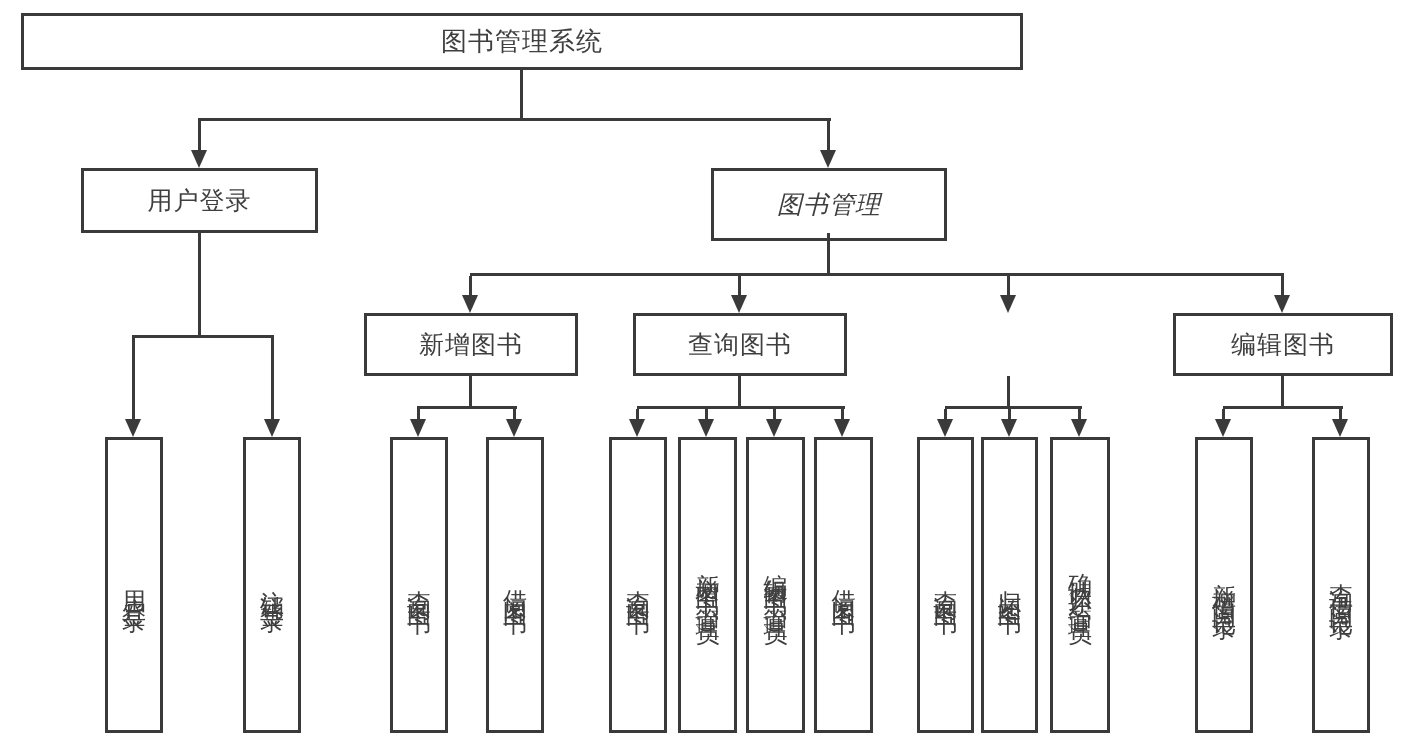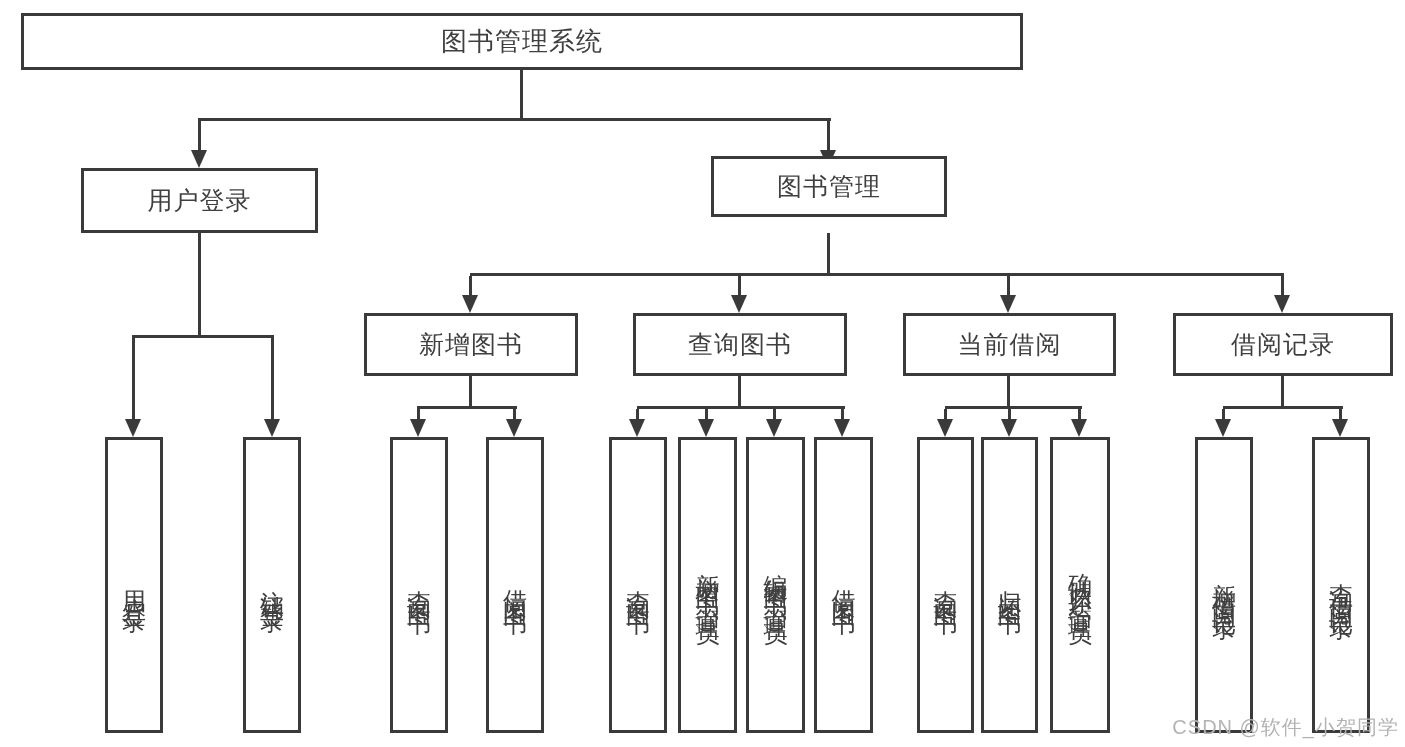--- a/index.html
+++ b/index.html
@@ -65,21 +65,21 @@
     <div class="hline" style="left:198px; top:118px; width:633px;"></div>
     <div class="vline" style="left:198px; top:121px; height:33px;"></div>
     <div class="ahead" style="left:191px; top:150px;"></div>
     <div class="vline" style="left:827px; top:121px; height:33px;"></div>
     <div class="ahead" style="left:820px; top:150px;"></div>
   </div>
 
   <div class="hbox" style="left:81px; top:168px; width:237px; height:65px;">
     <span>用户登录</span>
   </div>
-  <div class="hbox" style="left:711px; top:156px; width:236px; height:61px;">
+  <div class="hbox" style="left:711px; top:168px; width:236px; height:73px;font-style:italic;">
     <span>图书管理</span>
   </div>
 
   <div>
     <div class="vline" style="left:198px; top:233px; height:105px;"></div>
     <div class="hline" style="left:132px; top:335px; width:142px;"></div>
     <div class="vline" style="left:132px; top:338px; height:83px;"></div>
     <div class="ahead" style="left:125px; top:419px;"></div>
     <div class="vline" style="left:271px; top:338px; height:83px;"></div>
     <div class="ahead" style="left:264px; top:419px;"></div>
@@ -97,25 +97,22 @@
     <div class="vline" style="left:1281px; top:276px; height:22px;"></div>
     <div class="ahead" style="left:1274px; top:295px;"></div>
   </div>
 
   <div class="hbox" style="left:364px; top:313px; width:214px; height:63px;">
     <span>新增图书</span>
   </div>
   <div class="hbox" style="left:633px; top:313px; width:214px; height:63px;">
     <span>查询图书</span>
   </div>
-  <div class="hbox" style="left:903px; top:313px; width:213px; height:63px;">
-    <span>当前借阅</span>
-  </div>
   <div class="hbox" style="left:1173px; top:313px; width:220px; height:63px;">
-    <span>借阅记录</span>
+    <span>编辑图书</span>
   </div>
 
   <div>
     <div class="vline" style="left:469px; top:376px; height:33px;"></div>
     <div class="hline" style="left:417px; top:406px; width:100px;"></div>
     <div class="vline" style="left:417px; top:409px; height:12px;"></div>
     <div class="ahead" style="left:410px; top:419px;"></div>
     <div class="vline" style="left:513px; top:409px; height:12px;"></div>
     <div class="ahead" style="left:506px; top:419px;"></div>
   </div>
@@ -190,15 +187,14 @@
     <span>确认归还（管理员）</span>
   </div>
 
   <div class="vbox" style="left:1195px; top:437px; width:58px; height:296px;">
     <span>新增借阅记录</span>
   </div>
   <div class="vbox" style="left:1312px; top:437px; width:58px; height:296px;">
     <span>查询借阅记录</span>
   </div>
 
-  <div class="watermark">CSDN @软件_小贺同学</div>
 
 </div>
 
 </body></html>

